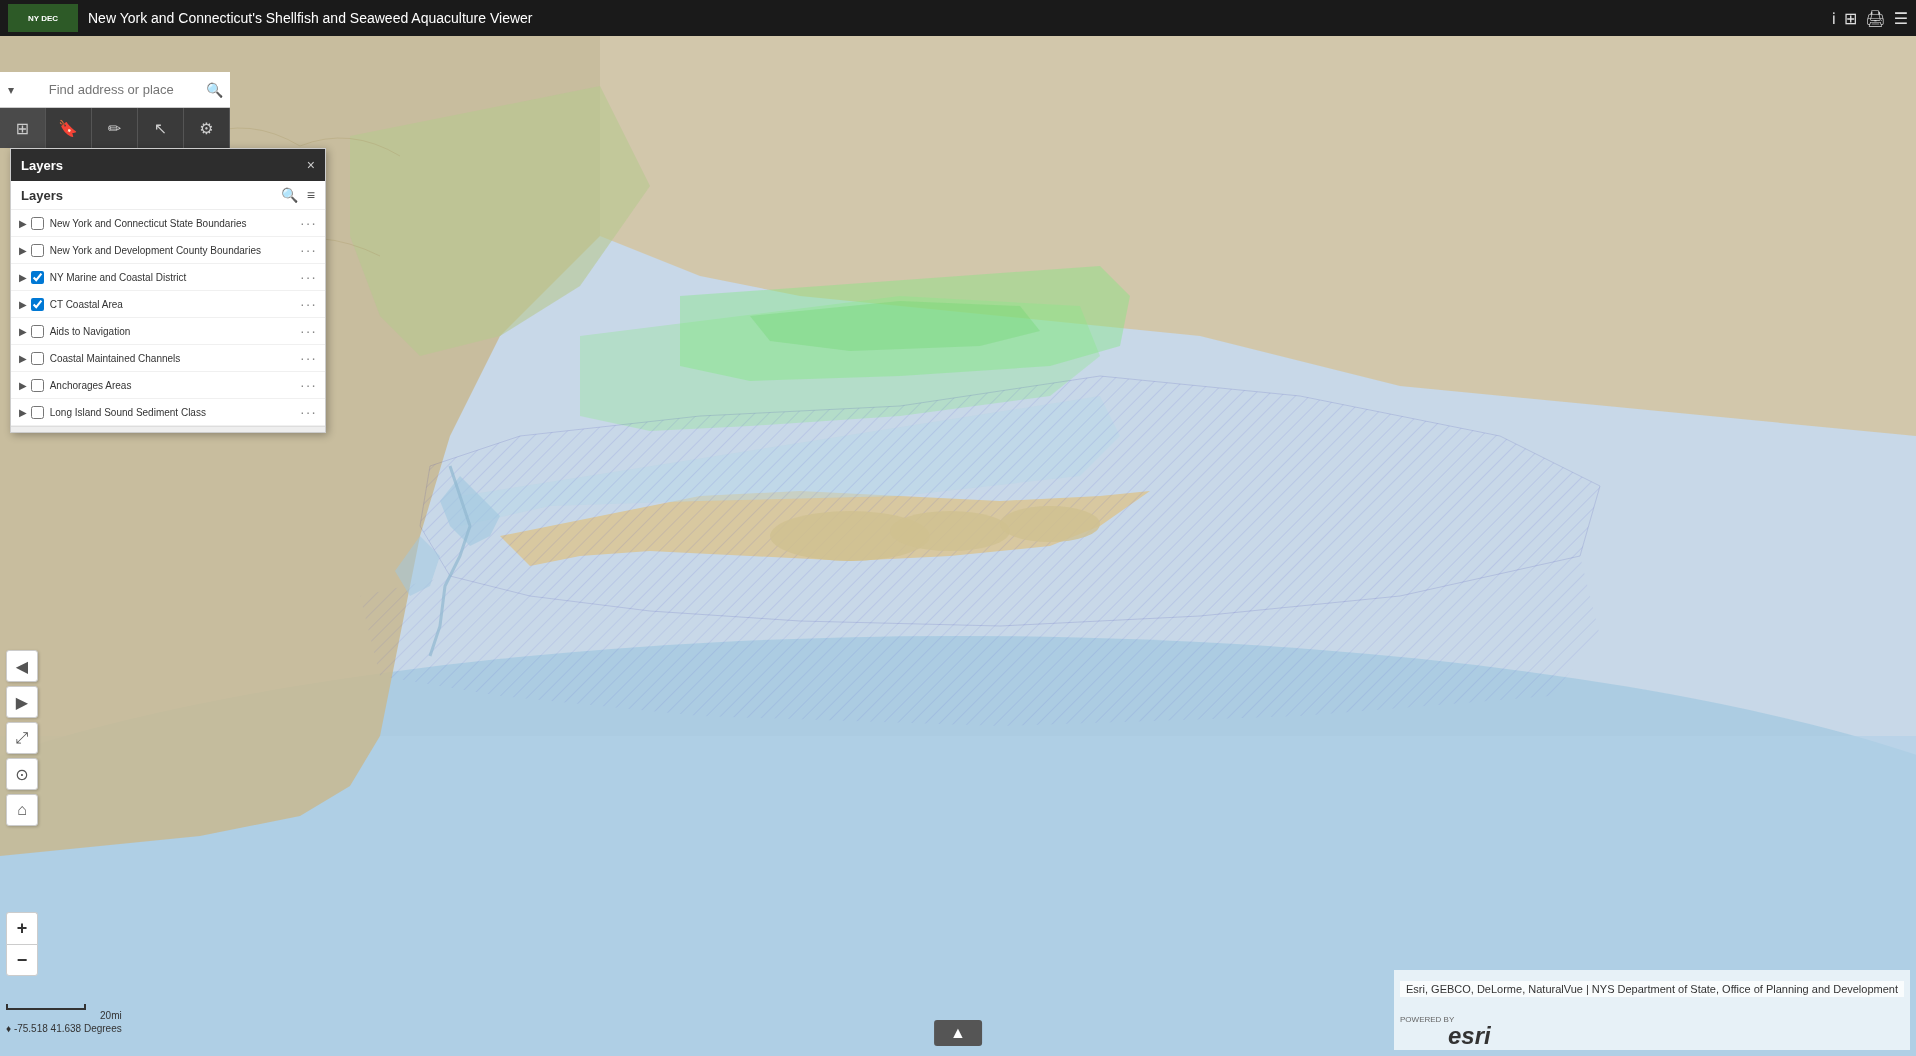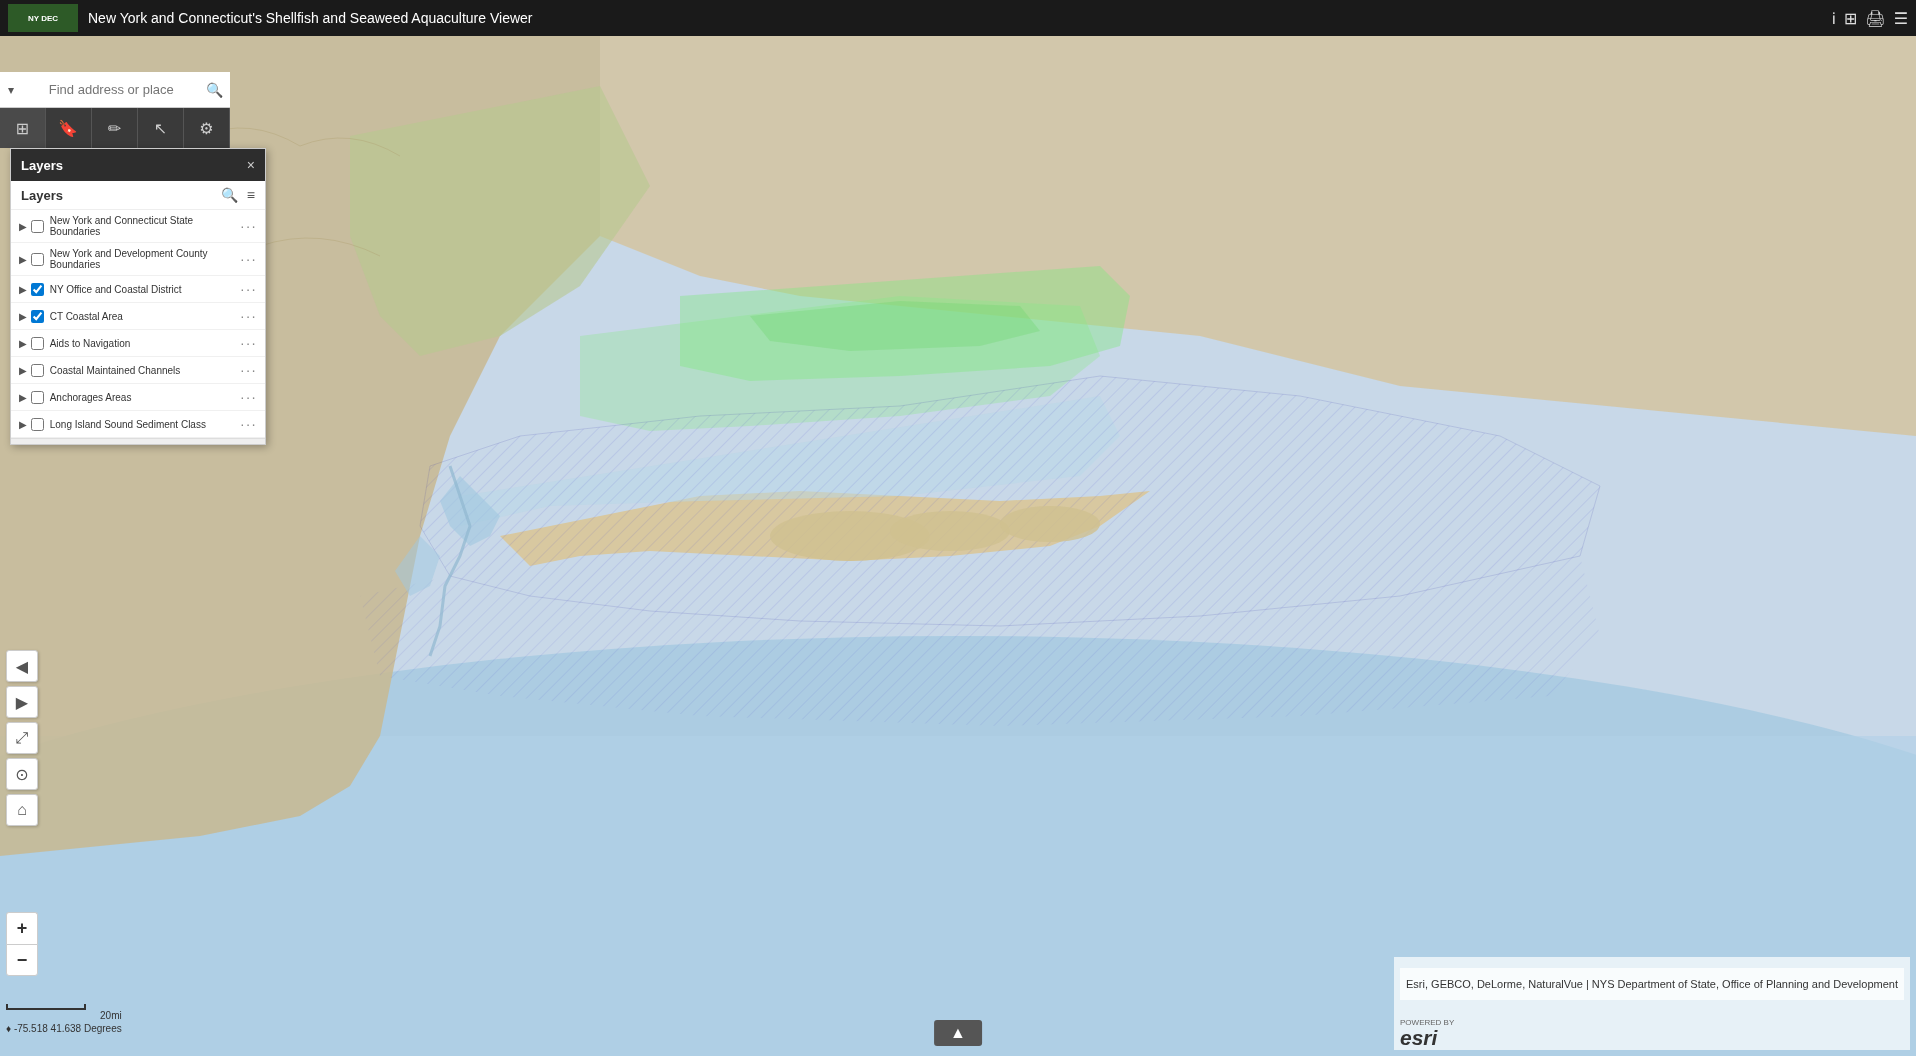--- a/index.html
+++ b/index.html
@@ -124,21 +124,21 @@
     }
     .tool-btn:first-child {
       background: #4a4a4a;
     }
 
     
     #layers-panel {
       position: absolute;
       top: 112px;
       left: 10px;
-      width: 256px;
+      width: 316px;
       background: white;
       border: 1px solid #ccc;
       box-shadow: 2px 2px 8px rgba(0,0,0,0.3);
       z-index: 60;
     }
     #layers-panel-header {
       background: #2d2d2d;
       color: white;
       display: flex;
       align-items: center;
@@ -436,21 +436,21 @@
         </div>
         <div class="layer-item">
           <span class="layer-expand">▶</span>
           <input type="checkbox" class="layer-checkbox" style="">
           <span class="layer-name">New York and Development County Boundaries</span>
           <span class="layer-more">···</span>
         </div>
         <div class="layer-item">
           <span class="layer-expand">▶</span>
           <input type="checkbox" class="layer-checkbox" checked="" style="">
-          <span class="layer-name">NY Office and Coastal District</span>
+          <span class="layer-name">NY Marine and Coastal District</span>
           <span class="layer-more">···</span>
         </div>
         <div class="layer-item">
           <span class="layer-expand">▶</span>
           <input type="checkbox" class="layer-checkbox" checked="" style="">
           <span class="layer-name">CT Coastal Area</span>
           <span class="layer-more">···</span>
         </div>
         <div class="layer-item">
           <span class="layer-expand">▶</span>
@@ -507,22 +507,22 @@
     <div id="scale-line"></div>
     <div id="scale-text">20mi</div>
     <div id="coords-text">♦ -75.518 41.638 Degrees</div>
   </div>
 
   <div id="bottom-center-btn">
     <button class="center-btn">▲</button>
   </div>
 
   <div id="attribution">
-    <div style="font-size:11px;color:#333;background:rgba(255,255,255,0.75);padding:10px 6px;margin-bottom:18px;margin-top:9px;">
+    <div style="font-size:11px;color:#333;background:rgba(255,255,255,0.75);padding:2px 6px;margin-bottom:18px;margin-top:9px;">
       <span>Esri, GEBCO, DeLorme, NaturalVue | NYS Department of State, Office of Planning and Development</span>
     </div>
     <div style="display:flex;flex-direction:column;">
       <span style="font-size:8px;color:#666;">POWERED BY</span>
-      <span style="font-size:21px;font-weight:bold;color:#333;font-style:italic;line-height:1;">esri</span>
+      <span style="font-size:24px;font-weight:bold;color:#333;font-style:italic;line-height:1;margin-left:48px;">esri</span>
     </div>
   </div>
 
 </div>
 
 </body></html>

